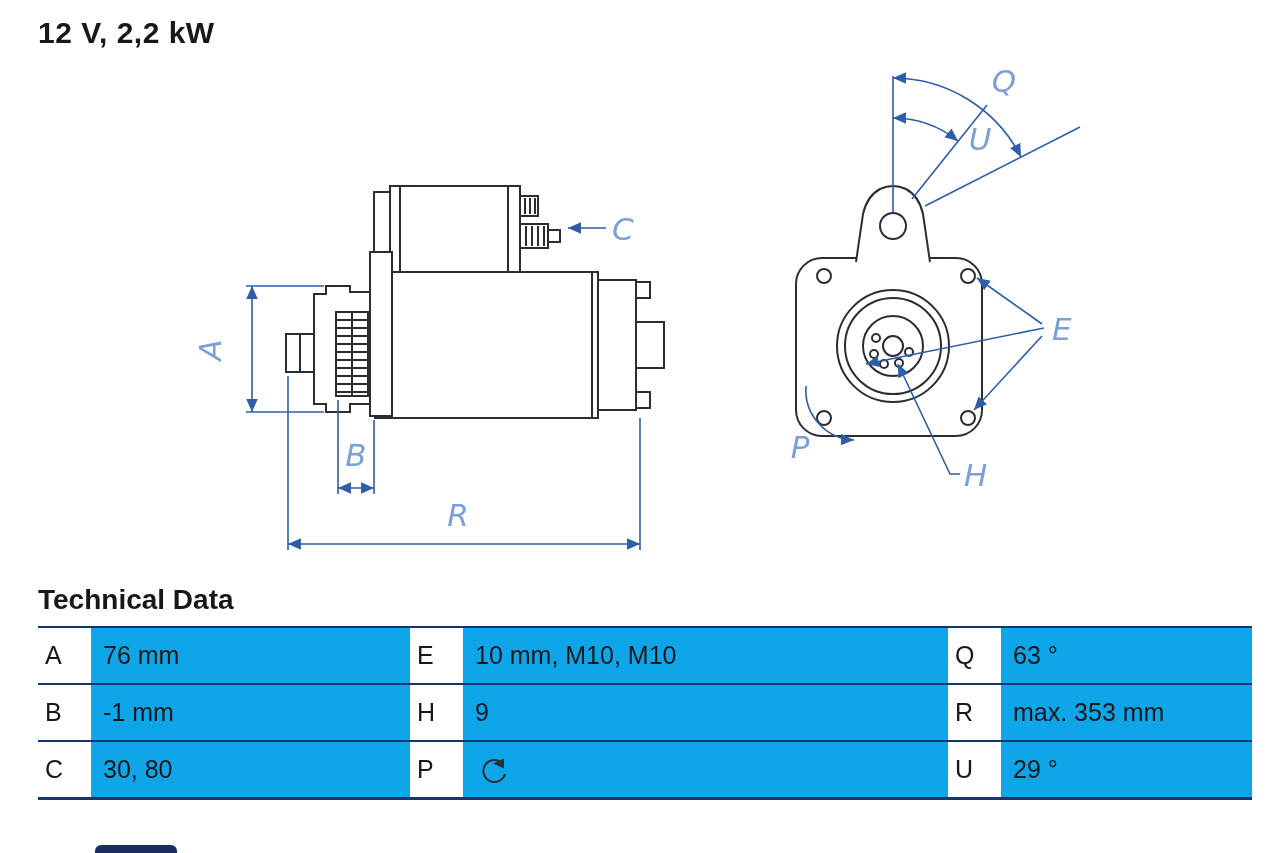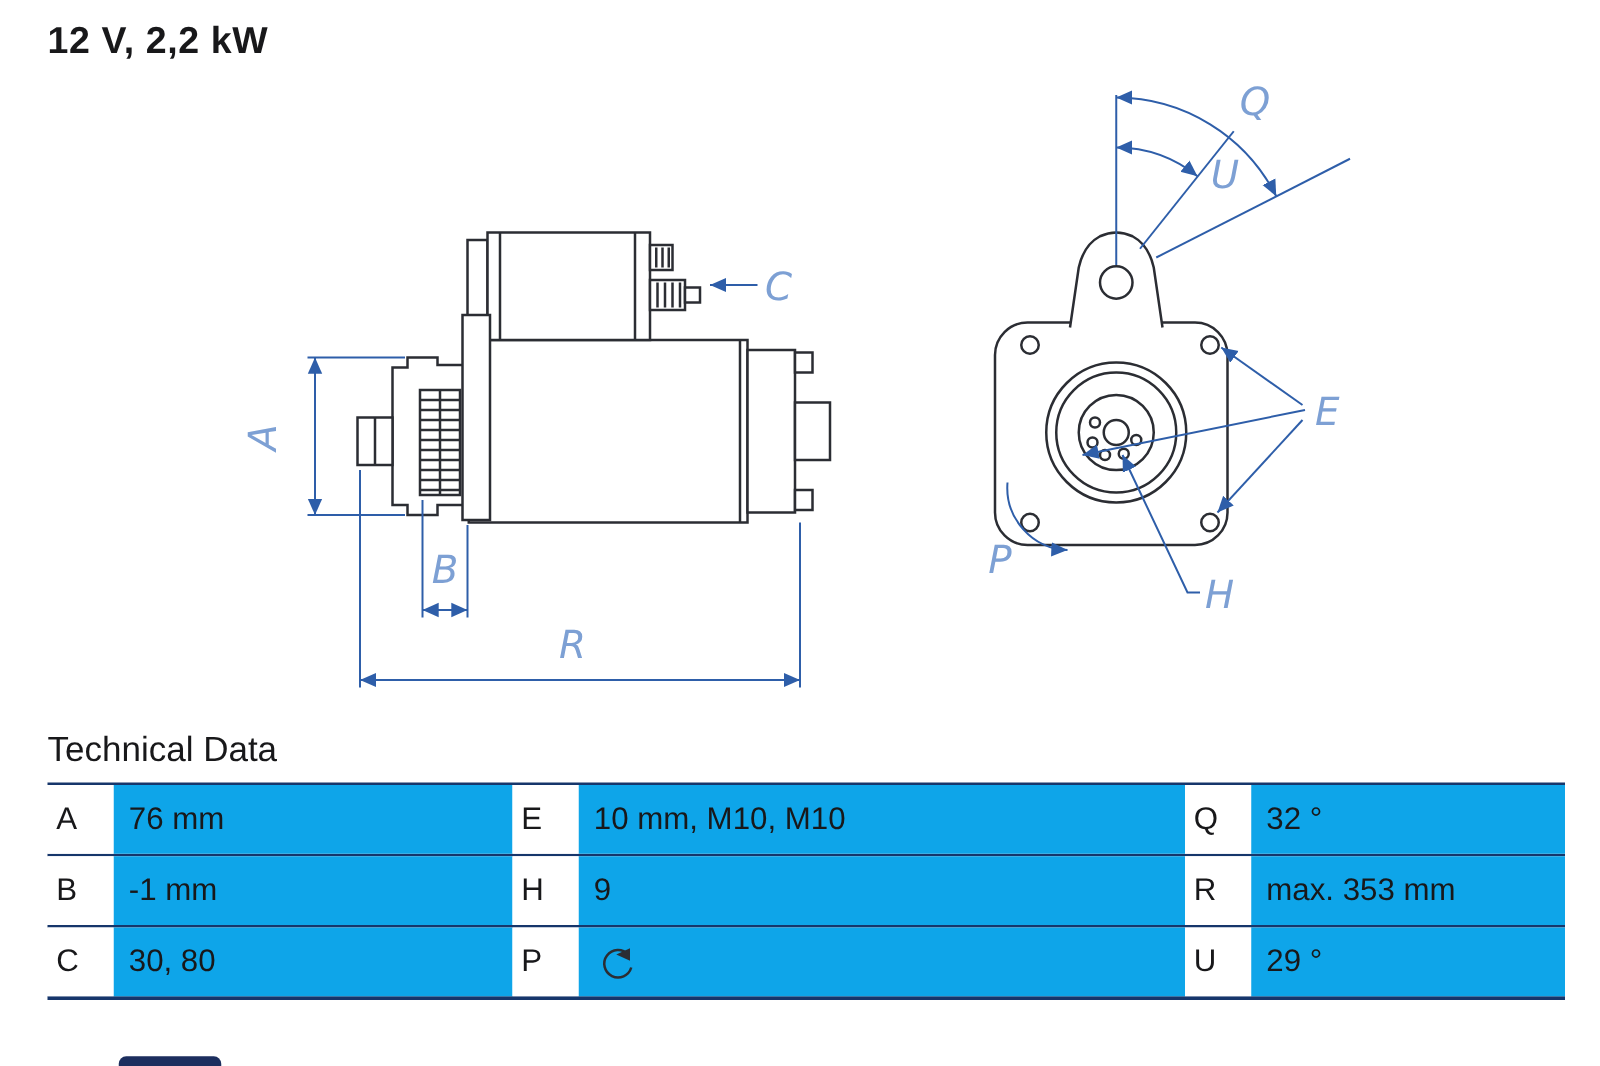--- a/index.html
+++ b/index.html
@@ -1,21 +1,21 @@
 <!DOCTYPE html>
 <html><head>
 <meta charset="utf-8">
 <style>
   html,body{margin:0;padding:0;background:#fff;}
   .canvas{position:relative;width:1280px;height:853px;background:#ffffff;overflow:hidden;
           font-family:"Liberation Sans",sans-serif;color:#18181a;border-radius:25px;}
   .page-title{position:absolute;left:38px;top:16px;font-size:30px;font-weight:bold;letter-spacing:.5px;}
   #diagram-svg{position:absolute;left:0;top:0;}
   .tech{position:absolute;left:38px;top:584px;width:1214px;}
-  .tech-heading{font-size:28px;font-weight:normal;margin:0 0 10px 0;}
+  .tech-heading{font-size:28px;font-weight:bold;margin:0 0 10px 0;}
   .ttable{border-top:2px solid #16366b;border-bottom:3px solid #16366b;}
   .trow{display:flex;height:55px;}
   .trow + .trow{border-top:2px solid #16366b;}
   .tgroup{display:flex;}
   .g1{width:372px;}
   .g2{width:538px;}
   .g3{width:304px;}
   .tkey{width:46px;display:flex;align-items:center;padding-left:7px;font-size:25px;background:#ffffff;}
   .tval{flex:1;display:flex;align-items:center;padding-left:12px;font-size:25px;background:#0ea5e9;}
   .dim-label{font-family:"DejaVu Sans",sans-serif;font-style:italic;font-size:31px;fill:#7da0d4;}
@@ -170,21 +170,21 @@
         <div class="tgroup g1">
           <div class="tkey">A</div>
           <div class="tval">76 mm</div>
         </div>
         <div class="tgroup g2">
           <div class="tkey">E</div>
           <div class="tval">10 mm, M10, M10</div>
         </div>
         <div class="tgroup g3">
           <div class="tkey">Q</div>
-          <div class="tval">32 °</div>
+          <div class="tval">63 °</div>
         </div>
       </div>
 
       <div class="trow">
         <div class="tgroup g1">
           <div class="tkey">B</div>
           <div class="tval">-1 mm</div>
         </div>
         <div class="tgroup g2">
           <div class="tkey">H</div>

